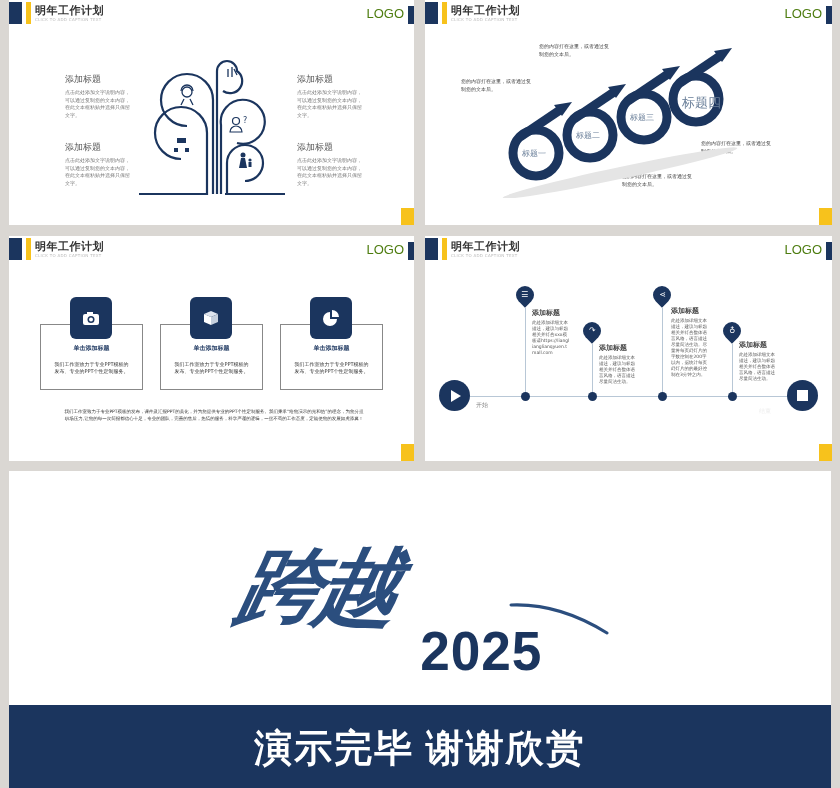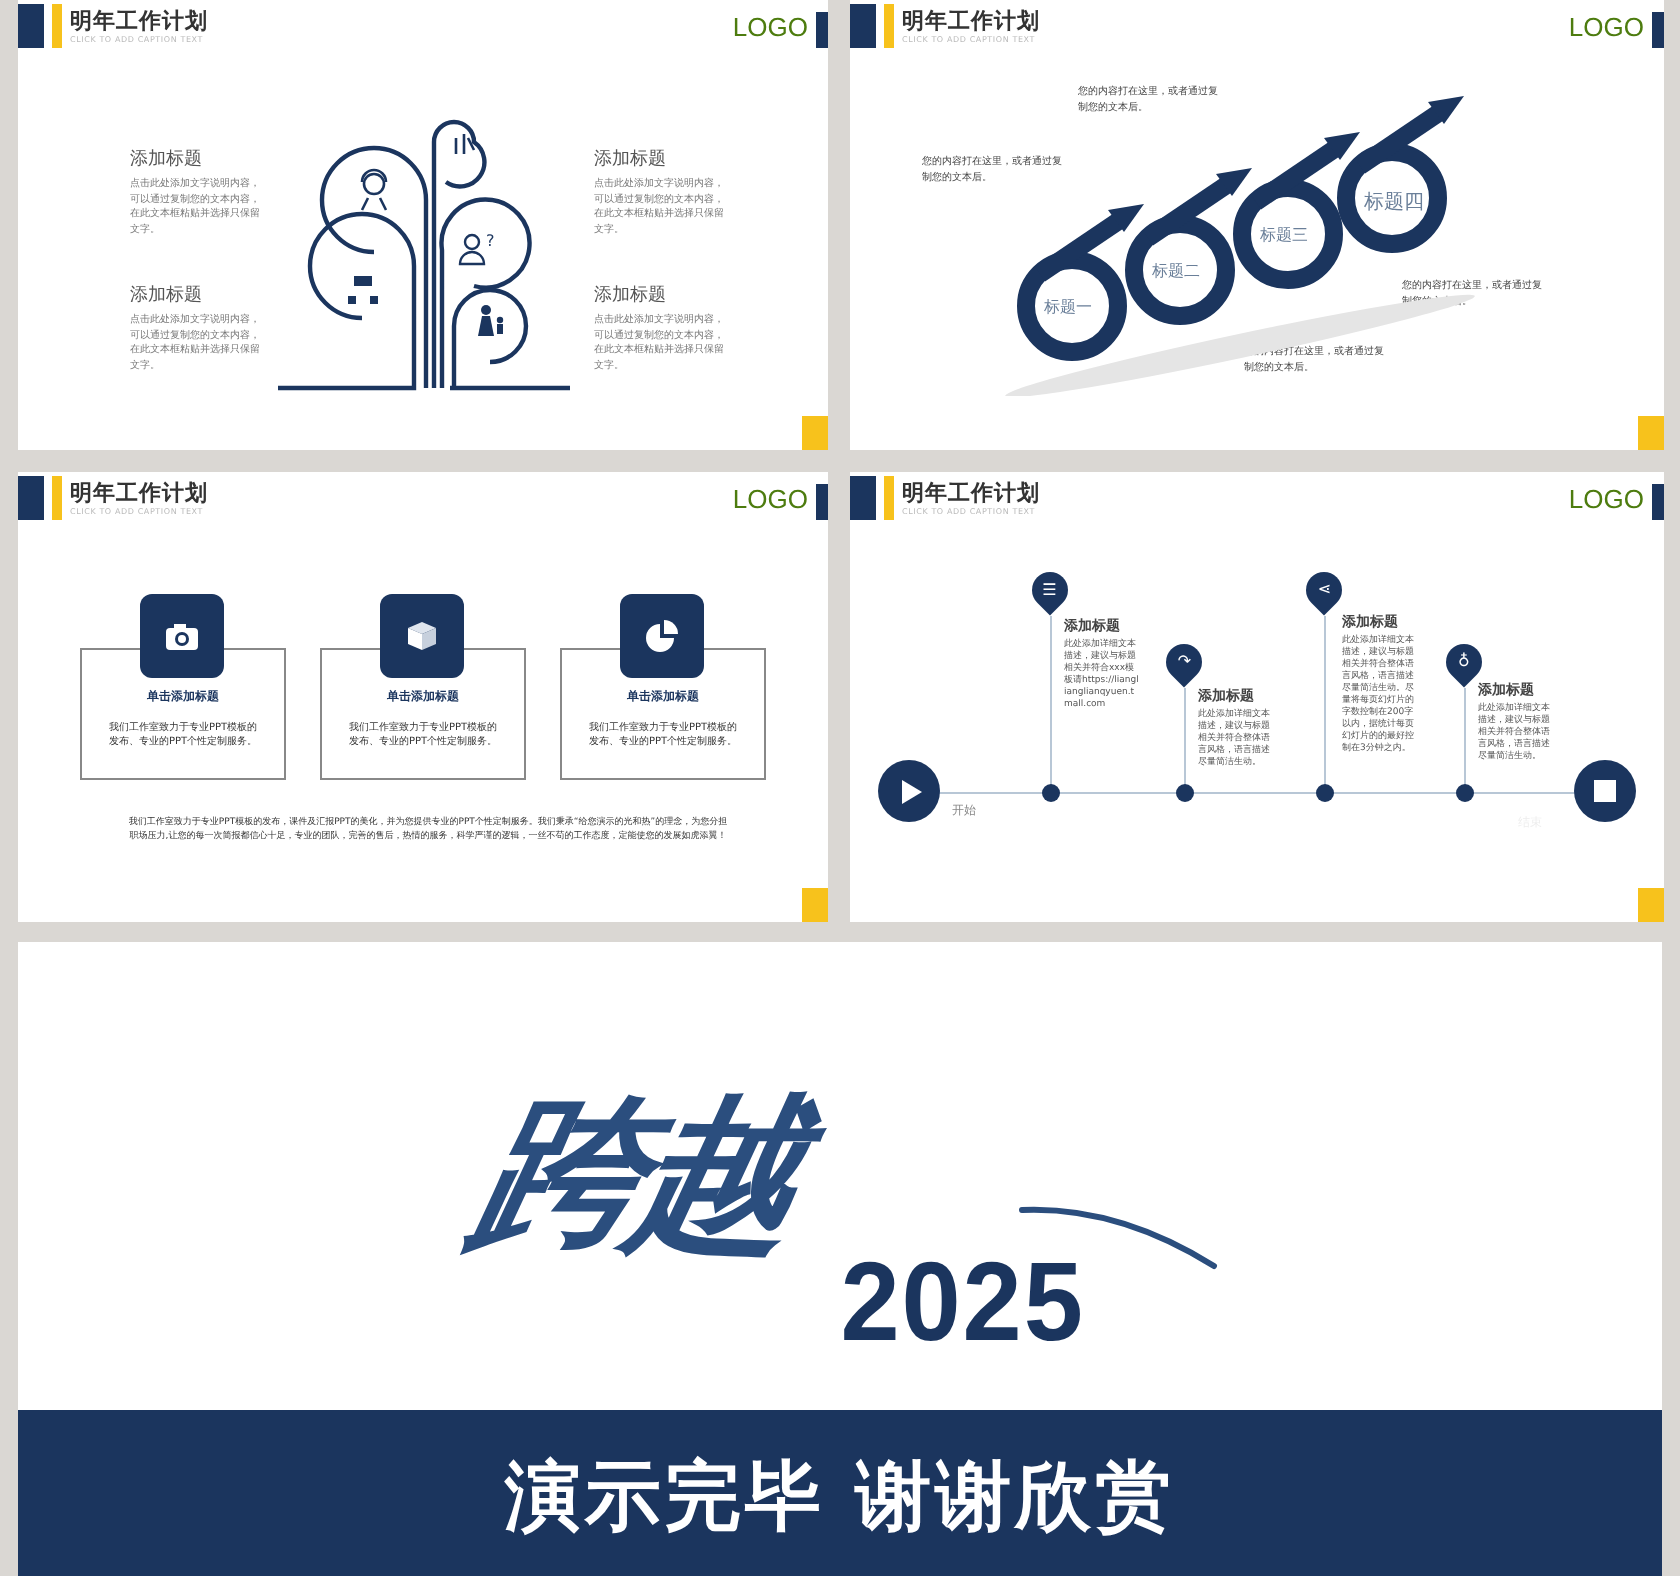--- a/index.html
+++ b/index.html
@@ -31,21 +31,21 @@
 
   .tl-line { position: absolute; left: 28px; top: 160px; width: 350px; height: 1px; background: #b8c7d6; }
   .tl-dot { position: absolute; top: 156px; width: 9px; height: 9px; border-radius: 50%; background: #1b355e; }
   .tl-stem { position: absolute; width: 1px; background: #b8c7d6; }
   .pin { position: absolute; width: 18px; height: 18px; background: #1b355e; border-radius: 50% 50% 50% 0; transform: rotate(-45deg); display: flex; align-items: center; justify-content: center; }
   .pin span { transform: rotate(45deg); color: #fff; font-size: 8px; line-height: 1; }
   .tl-title { position: absolute; font-size: 7px; font-weight: bold; color: #444; }
   .tl-body { position: absolute; font-size: 4.5px; color: #555; line-height: 6px; width: 38px; word-break: break-all; }
   .big-circle { position: absolute; top: 144px; width: 31px; height: 31px; border-radius: 50%; background: #1b355e; display: flex; align-items: center; justify-content: center; }
 
-  .band { position: absolute; left: 0; top: 234px; width: 822px; height: 83px; background: #1b355e; }
+  .band { position: absolute; left: 0; top: 234px; width: 822px; height: 83px; background: #1b355e; font-family: Liberation Serif, serif; }
   .band-text { position: absolute; left: 0; right: 0; top: 18px; text-align: center; font-size: 38px; font-weight: bold; color: #fff; letter-spacing: 2px; }
   .year { position: absolute; left: 408px; top: 147px; font-size: 56px; font-weight: bold; color: #1b355e; font-family: "Liberation Sans", sans-serif; letter-spacing: 1px; transform: scaleX(0.95); }
   .callig { position: absolute; left: 230px; top: 60px; font-size: 84px; font-weight: bold; font-style: italic; color: #2b4e7e; font-family: "DejaVu Serif", serif; transform: skewX(-12deg); letter-spacing: -6px; }
 </style>
 </head>
 <body>
 
 <div class="slide" id="s1">
   <div class="hdr-navy"></div>
   <div class="hdr-yellow"></div>
@@ -125,21 +125,21 @@
     <g fill="#1b355e">
       <polygon points="72,54 54,57 62,68"></polygon>
       <polygon points="126,36 108,39 116,50"></polygon>
       <polygon points="180,18 162,21 170,32"></polygon>
       <polygon points="232,0 214,3 222,14"></polygon>
     </g>
   </svg>
   <div style="position:absolute;left:97px;top:148px;font-size:8px;color:#6a7f99;">标题一</div>
   <div style="position:absolute;left:151px;top:130px;font-size:8px;color:#6a7f99;">标题二</div>
   <div style="position:absolute;left:205px;top:112px;font-size:8px;color:#6a7f99;">标题三</div>
-  <div style="position:absolute;left:257px;top:94px;font-size:10px;color:#6a7f99;">标题四</div>
+  <div style="position:absolute;left:257px;top:94px;font-size:13px;color:#6a7f99;">标题四</div>
 
   <div class="corner"></div>
 </div>
 
 <div class="slide" id="s3">
   <div class="hdr-navy"></div>
   <div class="hdr-yellow"></div>
   <div class="hdr-title">明年工作计划</div>
   <div class="hdr-sub">CLICK TO ADD CAPTION TEXT</div>
   <div class="logo">LOGO</div>

